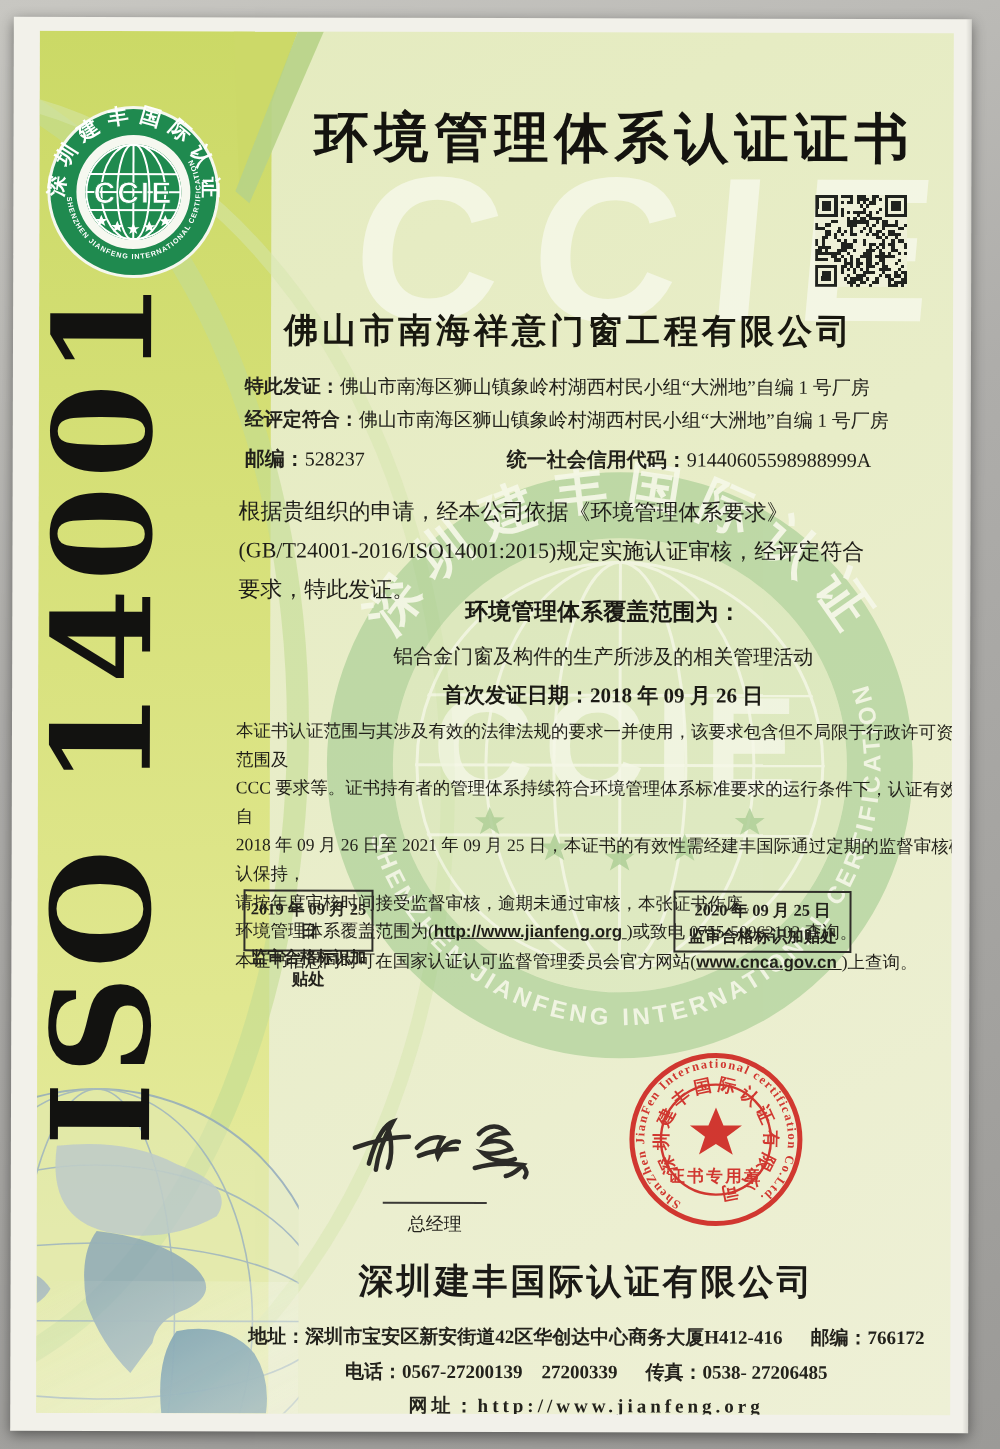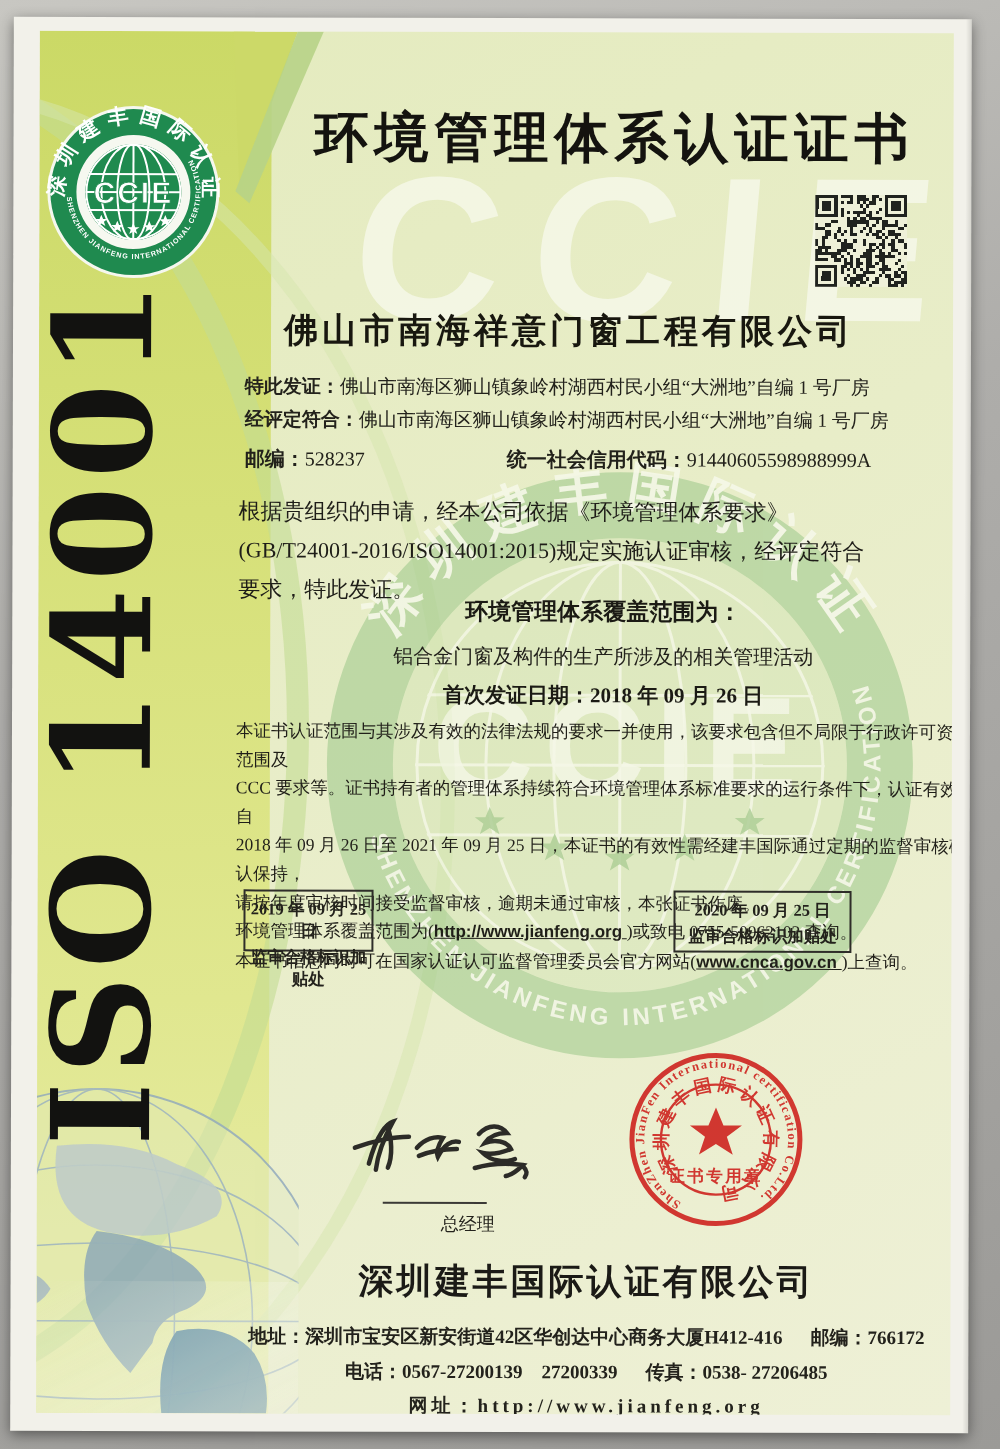--- a/index.html
+++ b/index.html
@@ -65,21 +65,21 @@
   .terms .url{font-family:"Liberation Sans","DejaVu Sans",sans-serif;font-weight:bold;text-decoration:underline;font-size:17px;}
   .sticker{position:absolute;top:858px;height:58px;border:2px solid #2e2d29;
     text-align:center;font-size:16.5px;font-weight:bold;color:#23221c;
     font-family:"Liberation Serif","DejaVu Serif",serif;}
   .sticker .l1{margin-top:7px;}
   .sticker .l2{margin-top:4px;}
   .sticker.b1{left:206px;width:126px;}
   .sticker.b2{left:636px;width:174px;}
   .sig{position:absolute;left:310px;top:1070px;width:200px;height:100px;}
   .sig-line{position:absolute;left:346px;top:1170px;width:104px;border-top:2px solid #3b3a36;}
-  .sig-title{position:absolute;left:338px;top:1180px;width:120px;text-align:right;font-size:18px;color:#24231d;}
+  .sig-title{position:absolute;left:338px;top:1180px;width:120px;text-align:center;font-size:18px;color:#24231d;}
   .stamp{position:absolute;left:588px;top:1016px;width:182px;height:182px;opacity:.93;}
   .issuer{
     position:absolute;left:180px;top:1226px;width:740px;text-align:center;
     font-family:"Liberation Sans","DejaVu Sans",sans-serif;
     font-size:35px;font-weight:bold;letter-spacing:3px;color:#1b1a16;white-space:nowrap;
   }
   .contact{position:absolute;left:150px;width:800px;text-align:center;font-size:19px;font-weight:bold;color:#23221c;white-space:nowrap;}
   .contact .sp{display:inline-block;width:28px;}
   .c3{letter-spacing:4px;}
   .edge-shadow{position:absolute;right:0;top:0;width:6px;height:100%;background:linear-gradient(to left,rgba(0,0,0,.12),rgba(0,0,0,0));}

